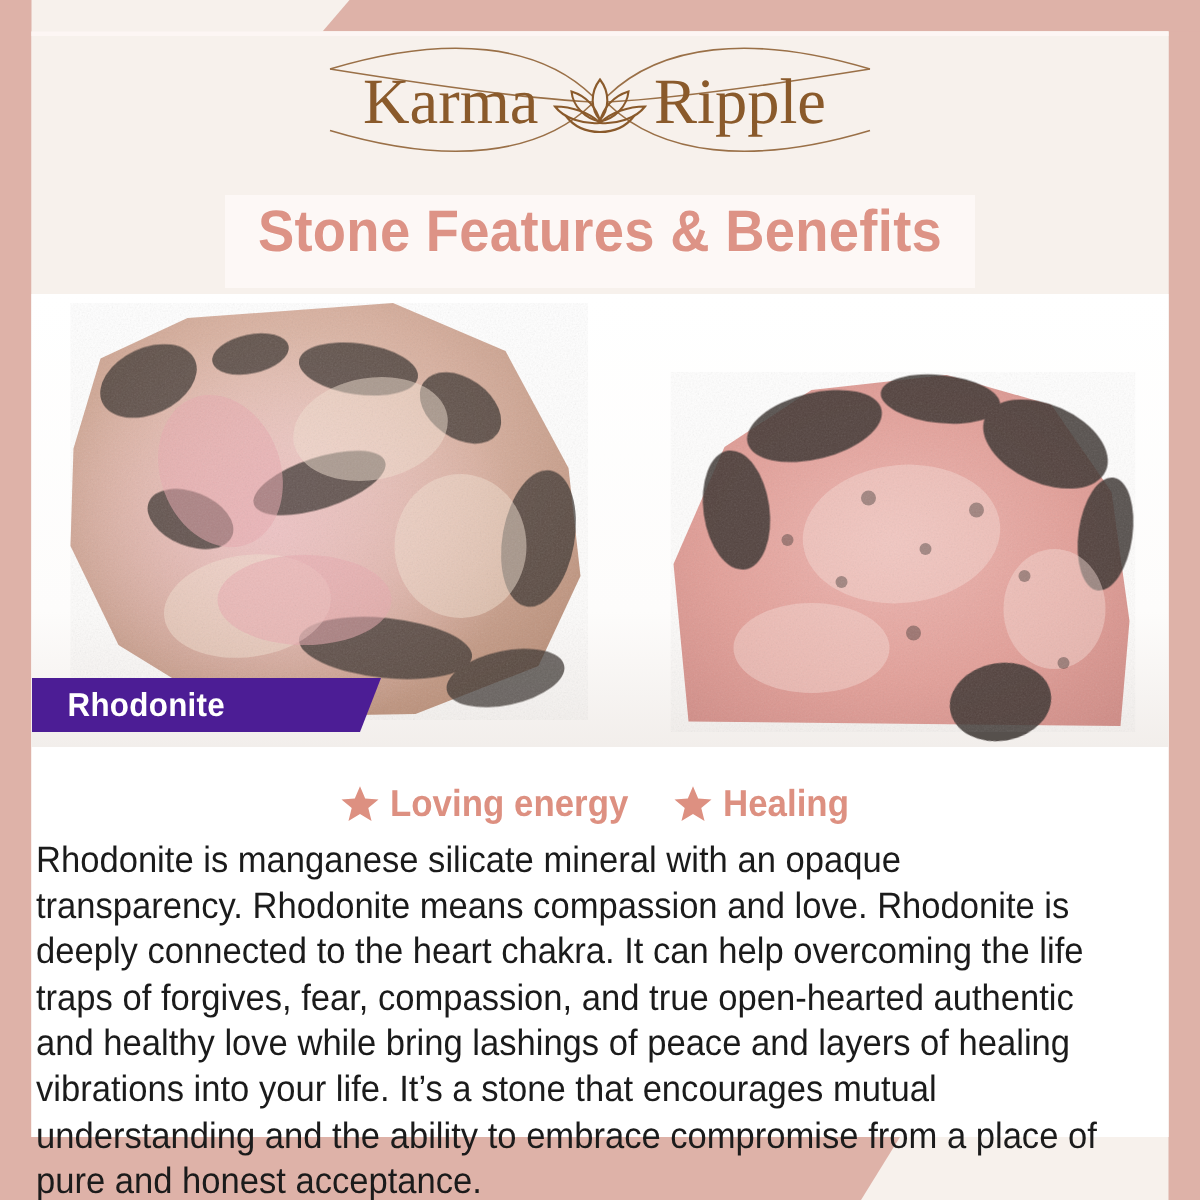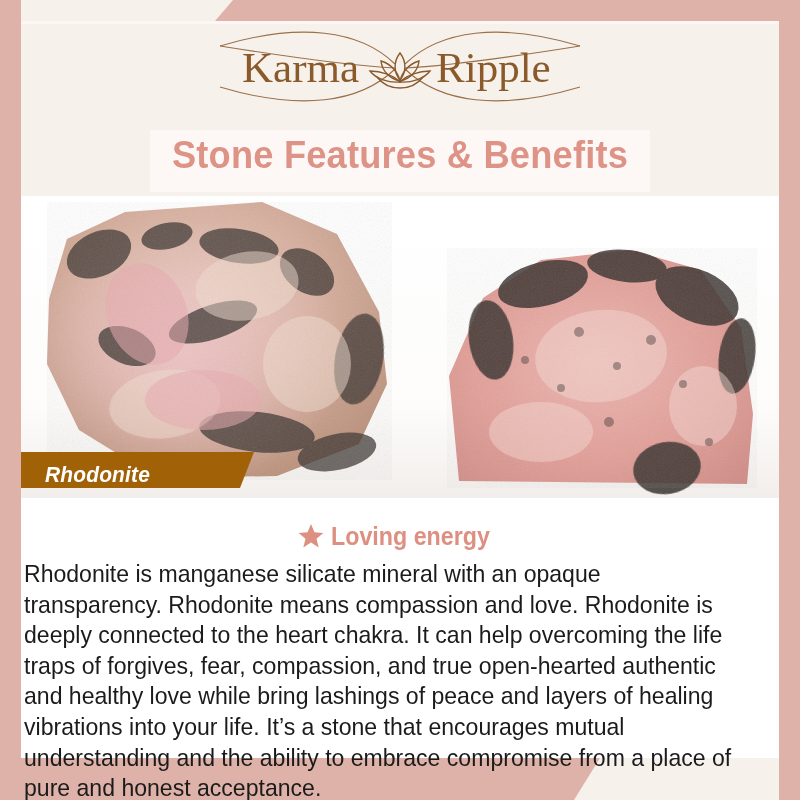--- a/index.html
+++ b/index.html
@@ -69,23 +69,23 @@
   
   .photo{
     position:absolute;left:21px;top:196px;width:758px;height:302px;
     overflow:hidden;background:#fbfbfb;
   }
   .photo-bg{position:absolute;inset:0;background:linear-gradient(180deg,#ffffff 0%,#fdfcfb 70%,#f2eeeb 100%);}
   .stone{position:absolute;}
 
   .label-banner{
     position:absolute;left:0px;top:256px;width:233px;height:36px;
-    background:#a16207;
+    background:#4c1d95;
     clip-path:polygon(0 0,100% 0,calc(100% - 14px) 100%,0 100%);
-    display:flex;align-items:flex-end;font-style:italic;
+    display:flex;align-items:center;
   }
   .label-banner span{
     margin-left:24px;
     color:#ffffff;
     font-family:"Liberation Sans Narrow","Liberation Sans",sans-serif;
     font-weight:700;font-size:22px;letter-spacing:.2px;
     transform:scaleX(.95);transform-origin:left center;
   }
 
   
@@ -255,17 +255,23 @@
 
   <div class="body-panel"></div>
 
   <div class="benefits">
     <div class="benefit">
       <svg class="star" width="26" height="26" viewBox="0 0 24 24">
         <polygon points="12,1 15.2,8.6 23.4,9.2 17.1,14.5 19.1,22.5 12,18.1 4.9,22.5 6.9,14.5 0.6,9.2 8.8,8.6" fill="#dd9081"></polygon>
       </svg>
       <span class="benefit-label">Loving energy</span>
     </div>
+    <div class="benefit">
+      <svg class="star" width="26" height="26" viewBox="0 0 24 24">
+        <polygon points="12,1 15.2,8.6 23.4,9.2 17.1,14.5 19.1,22.5 12,18.1 4.9,22.5 6.9,14.5 0.6,9.2 8.8,8.6" fill="#dd9081"></polygon>
+      </svg>
+      <span class="benefit-label">Healing</span>
+    </div>
   </div>
 
   <div class="para">Rhodonite is manganese silicate mineral with an opaque transparency. Rhodonite means compassion and love. Rhodonite is deeply connected to the heart chakra. It can help overcoming the life traps of forgives, fear, compassion, and true open-hearted authentic and healthy love while bring lashings of peace and layers of healing vibrations into your life. It’s a stone that encourages mutual understanding and the ability to embrace compromise from a place of pure and honest acceptance.</div>
 
 </div>
 
 </body></html>

